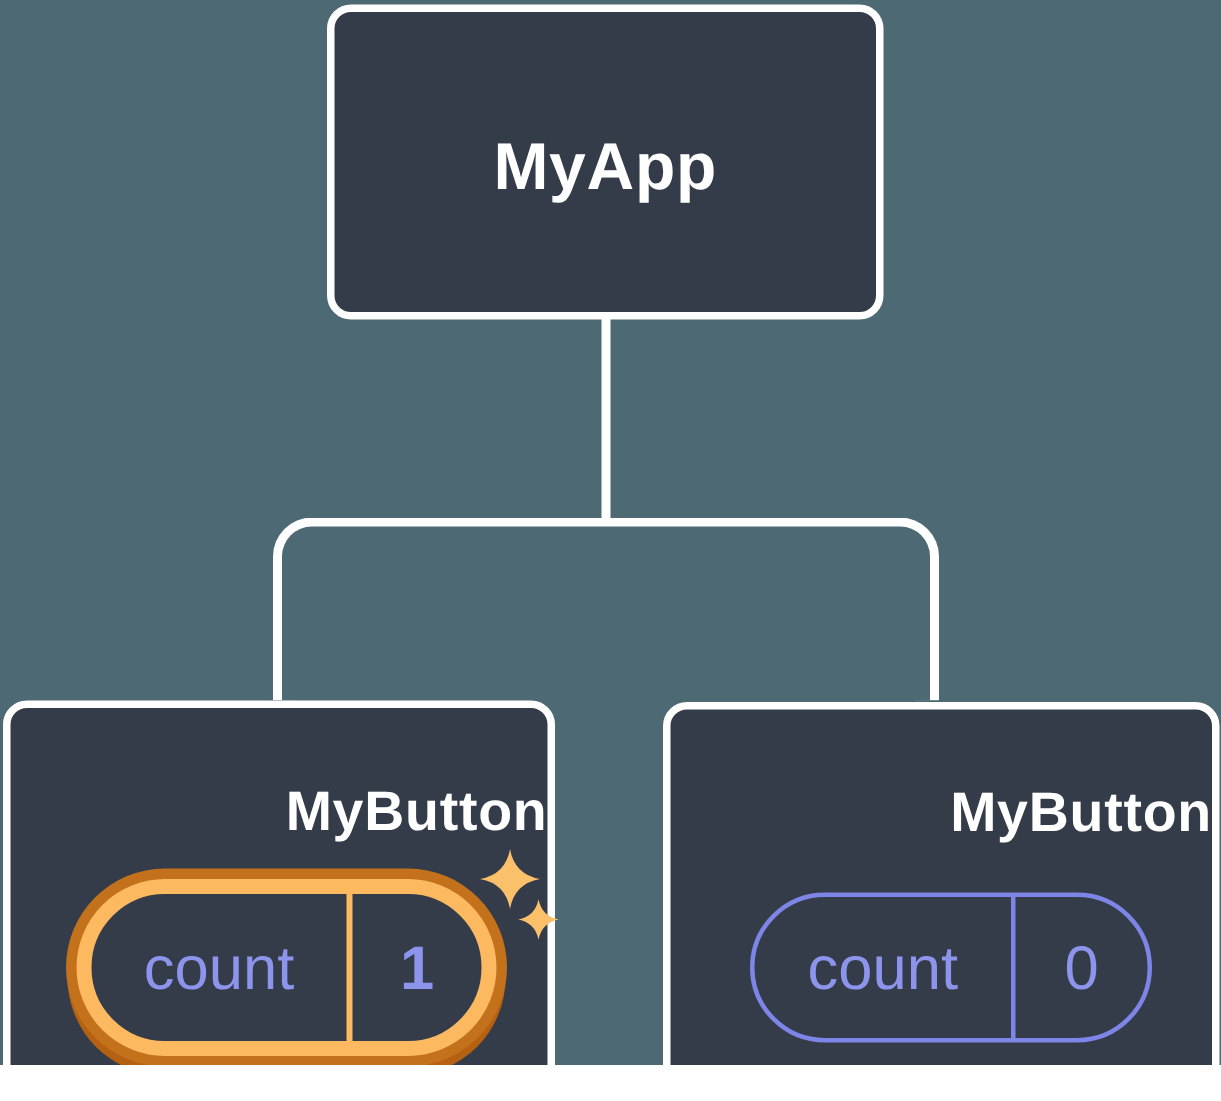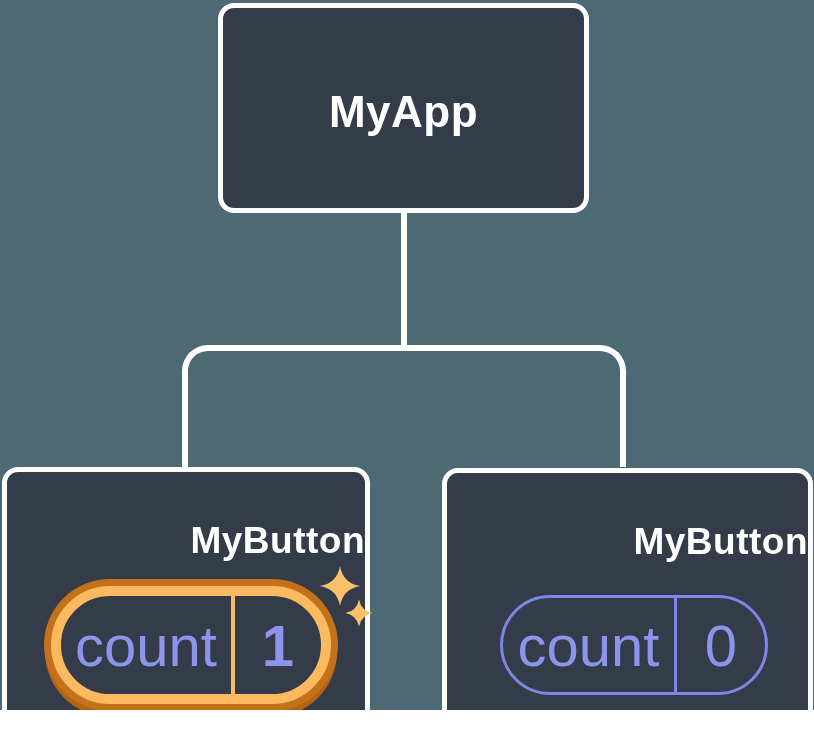--- a/index.html
+++ b/index.html
@@ -60,21 +60,21 @@
     border-radius: 26px 26px 0 0;
   }
 
   
   .pill {
     position: absolute;
     display: flex;
     align-items: stretch;
     overflow: hidden;
     color: var(--purple, #8D94EC);
-    font-size: 58px;
+    font-size: 41px;
   }
   .pill-label, .pill-value {
     display: flex; align-items: center; justify-content: center;
     white-space: nowrap;
   }
 
   
   .pill-highlight {
     left: 44px; top: 114px;
     width: 260px; height: 98px;

